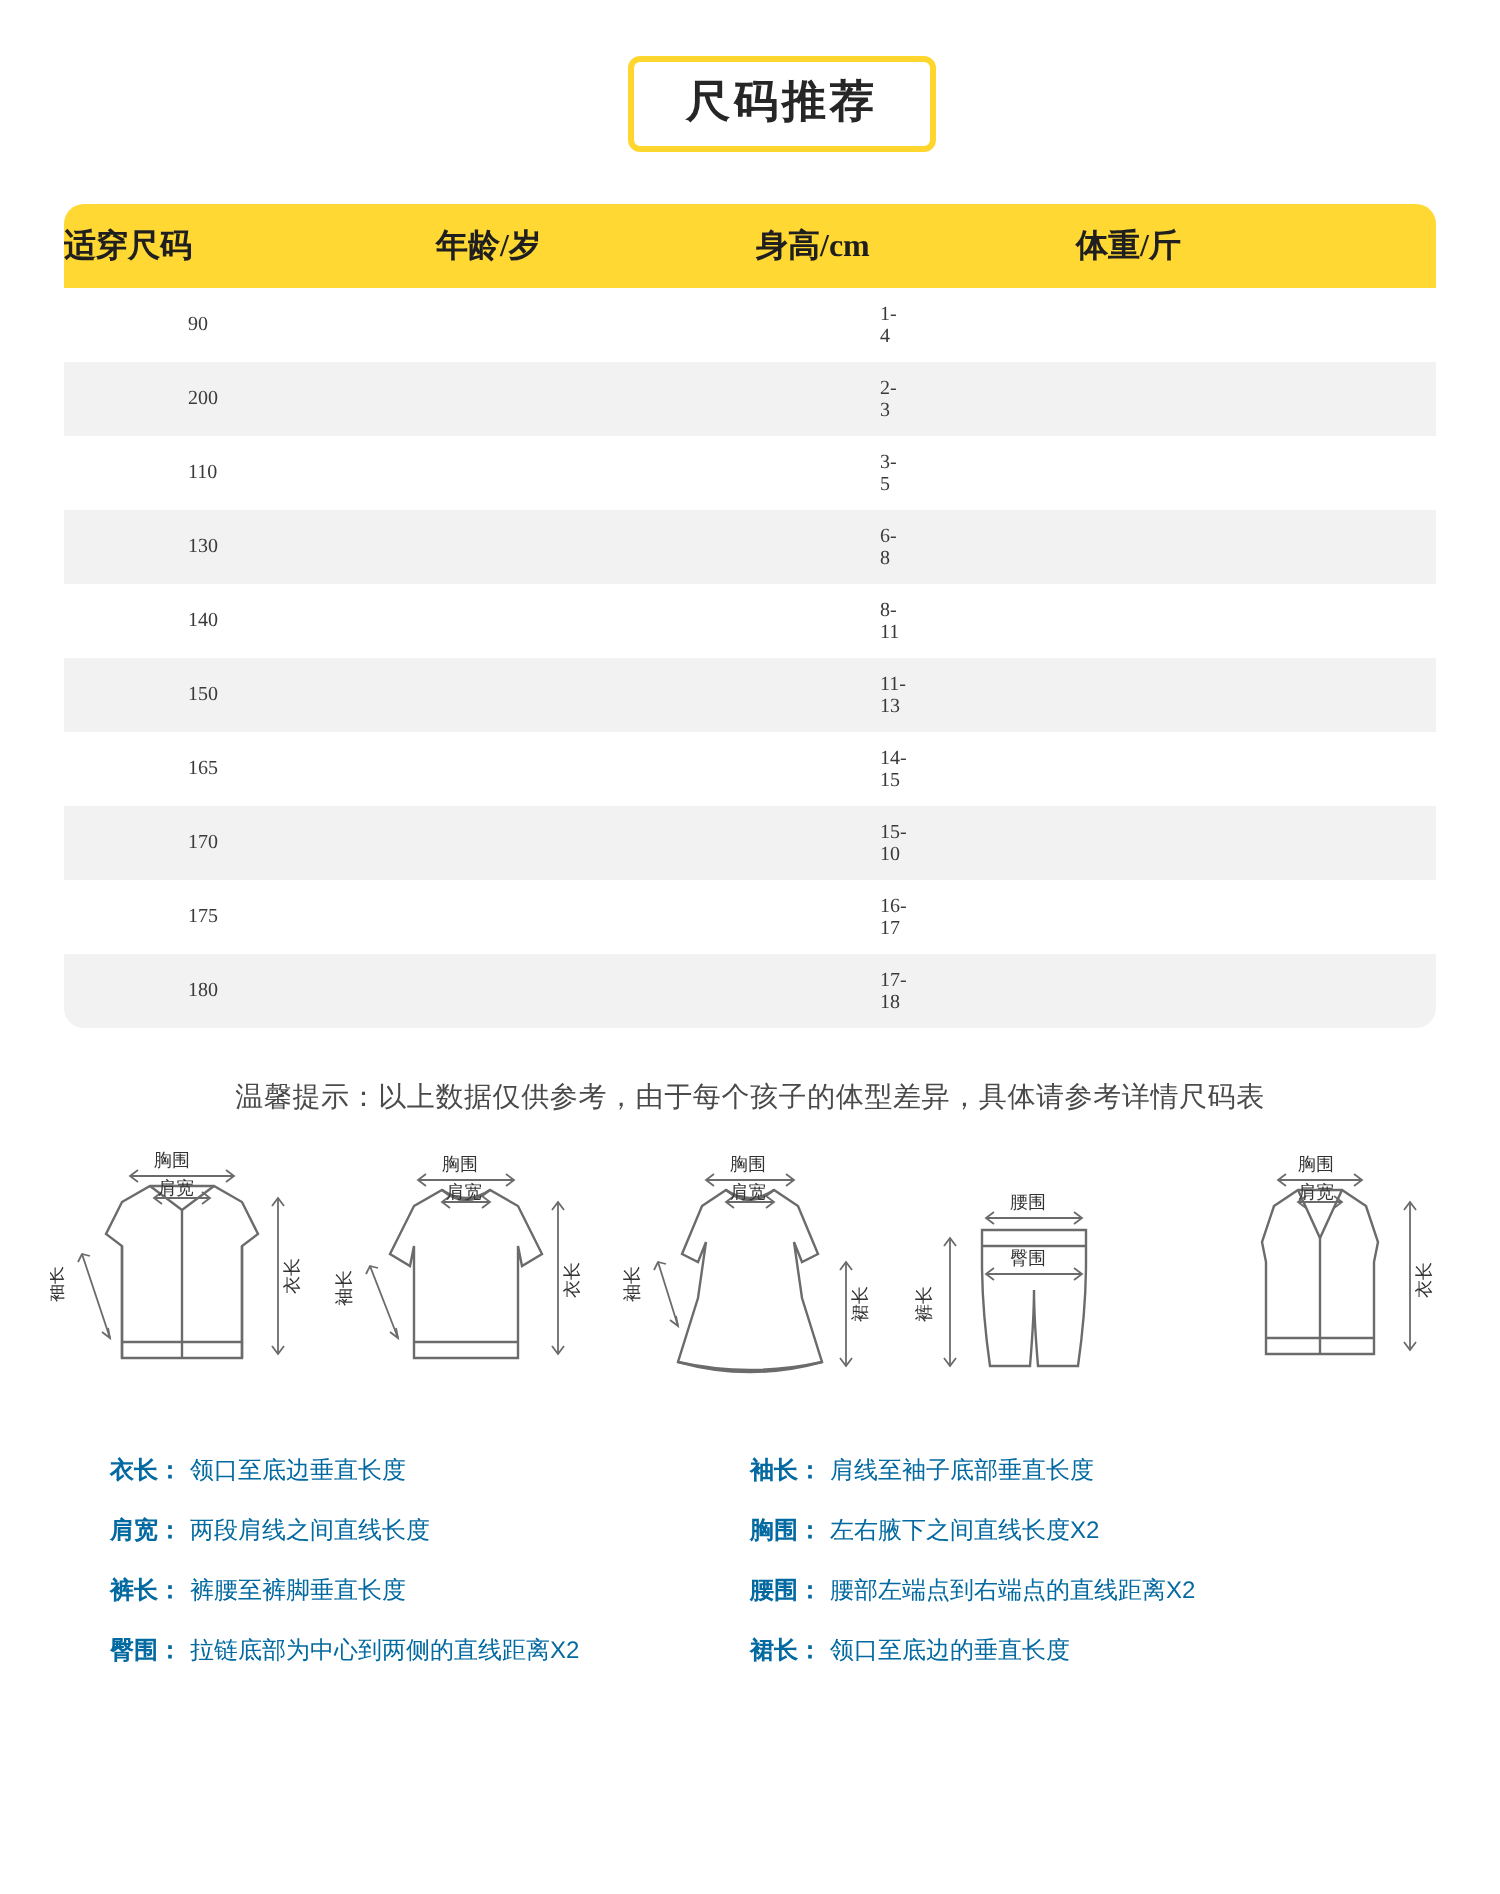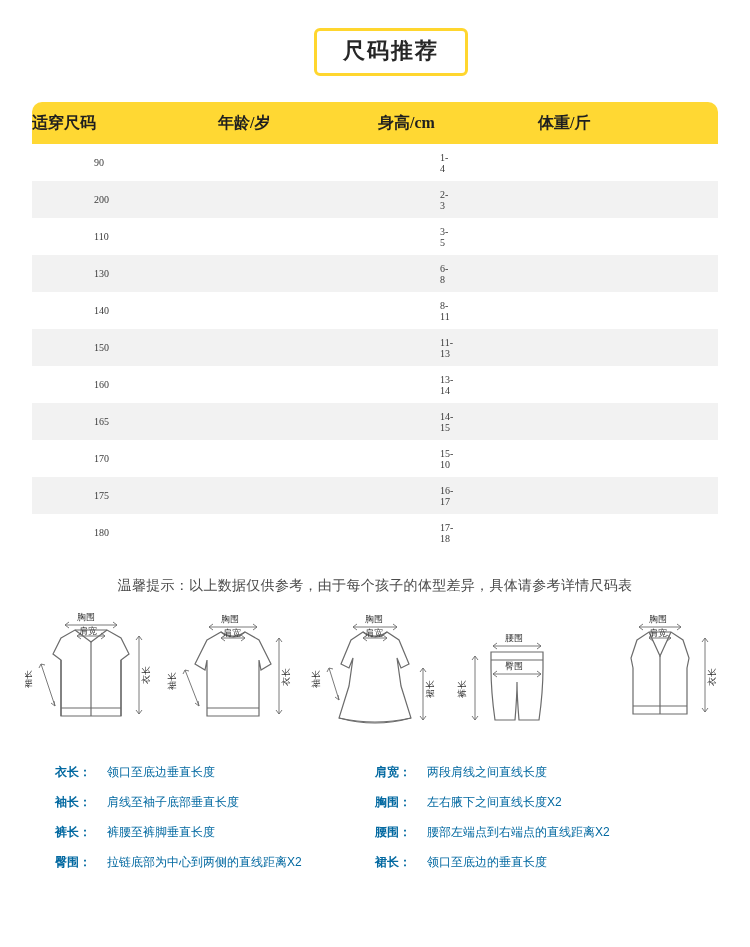--- a/index.html
+++ b/index.html
@@ -125,21 +125,21 @@
   }
   .legend .item {
     display: flex;
     align-items: baseline;
   }
   .legend .lbl {
     font-weight: bold;
     white-space: nowrap;
   }
   .legend .desc {
-    margin-left: 16px;
+    margin-left: 4px;
     white-space: nowrap;
   }
 </style>
 </head>
 <body>
 
 <div class="page">
 
   <div class="title-wrap">
     <div class="title-box">尺码推荐</div>
@@ -190,26 +190,20 @@
           <td class="c0">140</td>
           <td class="c1">8-11</td>
           <td class="c2">130-140</td>
           <td class="c3">56-68</td>
         </tr>
         <tr>
           <td class="c0">150</td>
           <td class="c1">11-13</td>
           <td class="c2">140-150</td>
           <td class="c3">68-80</td>
-        </tr>
-        <tr>
-          <td class="c0">160</td>
-          <td class="c1">13-14</td>
-          <td class="c2">150-160</td>
-          <td class="c3">80-100</td>
         </tr>
         <tr>
           <td class="c0">165</td>
           <td class="c1">14-15</td>
           <td class="c2">160-165</td>
           <td class="c3">100-110</td>
         </tr>
         <tr>
           <td class="c0">170</td>
           <td class="c1">15-10</td>
@@ -390,28 +384,28 @@
       </svg>
     </div>
   </div>
 
   <div class="legend">
     <div class="item">
       <span class="lbl">衣长：</span>
       <span class="desc">领口至底边垂直长度</span>
     </div>
     <div class="item">
+      <span class="lbl">袖长：</span>
+      <span class="desc">肩线至袖子底部垂直长度</span>
+    </div>
+    <div class="item">
       <span class="lbl">肩宽：</span>
       <span class="desc">两段肩线之间直线长度</span>
     </div>
     <div class="item">
-      <span class="lbl">袖长：</span>
-      <span class="desc">肩线至袖子底部垂直长度</span>
-    </div>
-    <div class="item">
       <span class="lbl">胸围：</span>
       <span class="desc">左右腋下之间直线长度X2</span>
     </div>
     <div class="item">
       <span class="lbl">裤长：</span>
       <span class="desc">裤腰至裤脚垂直长度</span>
     </div>
     <div class="item">
       <span class="lbl">腰围：</span>
       <span class="desc">腰部左端点到右端点的直线距离X2</span>

